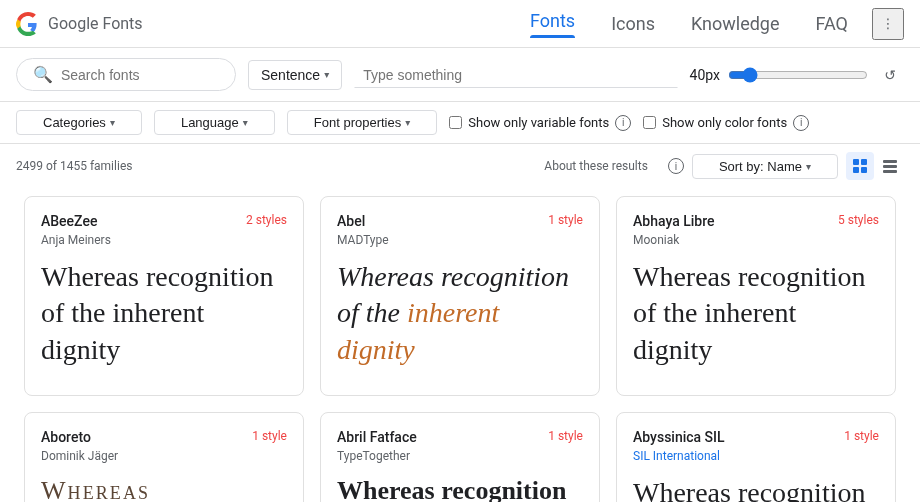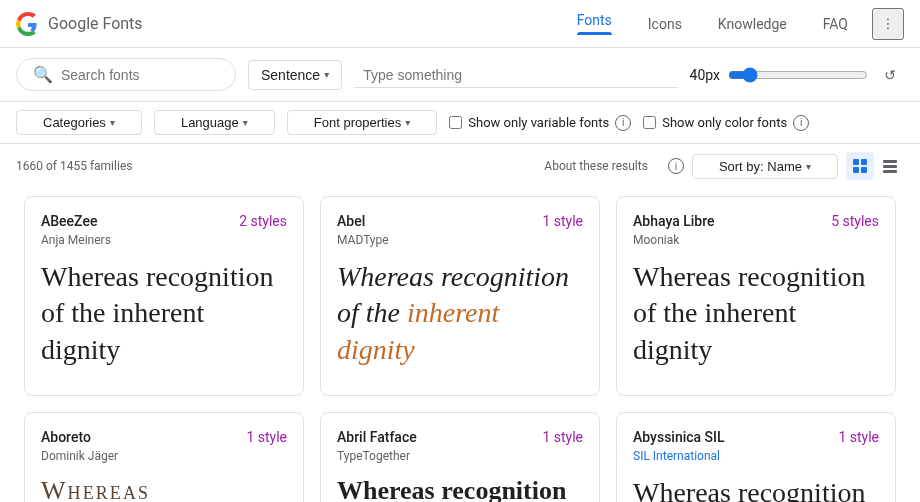--- a/index.html
+++ b/index.html
@@ -7,21 +7,21 @@
 
     
     .header {
       display: flex; align-items: center; height: 48px; padding: 0 16px;
       border-bottom: 1px solid #e0e0e0; position: sticky; top: 0; background: #fff; z-index: 100;
     }
     .header-logo { display: flex; align-items: center; gap: 8px; margin-right: auto; }
     .logo-text { font-size: 16px; color: #5f6368; font-weight: 400; }
     .header-nav { display: flex; align-items: center; gap: 4px; margin-right: 8px; }
     .nav-item {
-      padding: 8px 16px; font-size: 14px; color: #5f6368; cursor: pointer;
+      padding: 8px 16px; font-size: 18px; color: #5f6368; cursor: pointer;
       border-radius: 4px; text-decoration: none; display: flex; flex-direction: column; align-items: center;
     }
     .nav-item.active { color: #1a73e8; }
     .nav-item-underline { height: 3px; background: #1a73e8; width: 100%; margin-top: 4px; border-radius: 3px 3px 0 0; }
     .header-more { width: 32px; height: 32px; display: flex; align-items: center; justify-content: center; cursor: pointer; color: #5f6368; }
 
     
     .toolbar {
       display: flex; align-items: center; padding: 10px 16px; gap: 12px; border-bottom: 1px solid #e0e0e0;
     }
@@ -89,21 +89,21 @@
       display: grid; grid-template-columns: repeat(3, 1fr); gap: 0; padding: 0 16px 16px;
     }
     .font-card {
       border: 1px solid #e0e0e0; border-radius: 8px; margin: 8px; padding: 16px;
       cursor: pointer; background: #fff; overflow: hidden; min-height: 200px;
     }
     .font-card-header {
       display: flex; justify-content: space-between; align-items: flex-start; margin-bottom: 4px;
     }
     .font-name { font-size: 14px; font-weight: 500; color: #202124; }
-    .font-styles { font-size: 14px; color: #a21caf; }
+    .font-styles { font-size: 12px; color: #ef4444; }
     .font-author { font-size: 12px; color: #5f6368; margin-bottom: 12px; }
     .font-author.link { color: #1a73e8; text-decoration: none; cursor: pointer; }
     .font-preview { font-size: 28px; line-height: 1.3; color: #202124; }
 
     
     .abel-preview { font-style: italic; }
     .abel-preview span { color: #d93025; }
     .aboreto-preview {
       font-size: 28px; font-variant: small-caps; letter-spacing: 0.05em; line-height: 1.2;
       color: #5f4b32;
@@ -185,21 +185,21 @@
     <div class="info-icon">i</div>
   </div>
   <div class="checkbox-group">
     <input type="checkbox" id="color-fonts" style="">
     <label for="color-fonts">Show only color fonts</label>
     <div class="info-icon">i</div>
   </div>
 </div>
 
 <div class="results-bar">
-  <span class="results-count">1660 of 1455 families</span>
+  <span class="results-count">2499 of 1455 families</span>
   <div class="results-right">
     <div class="about-results">
       <span>About these results</span>
       <div class="info-icon">i</div>
     </div>
     <button class="sort-btn">
       <span>Sort by: Name</span>
       <span class="dropdown-arrow">▾</span>
     </button>
     <div class="view-icons">

